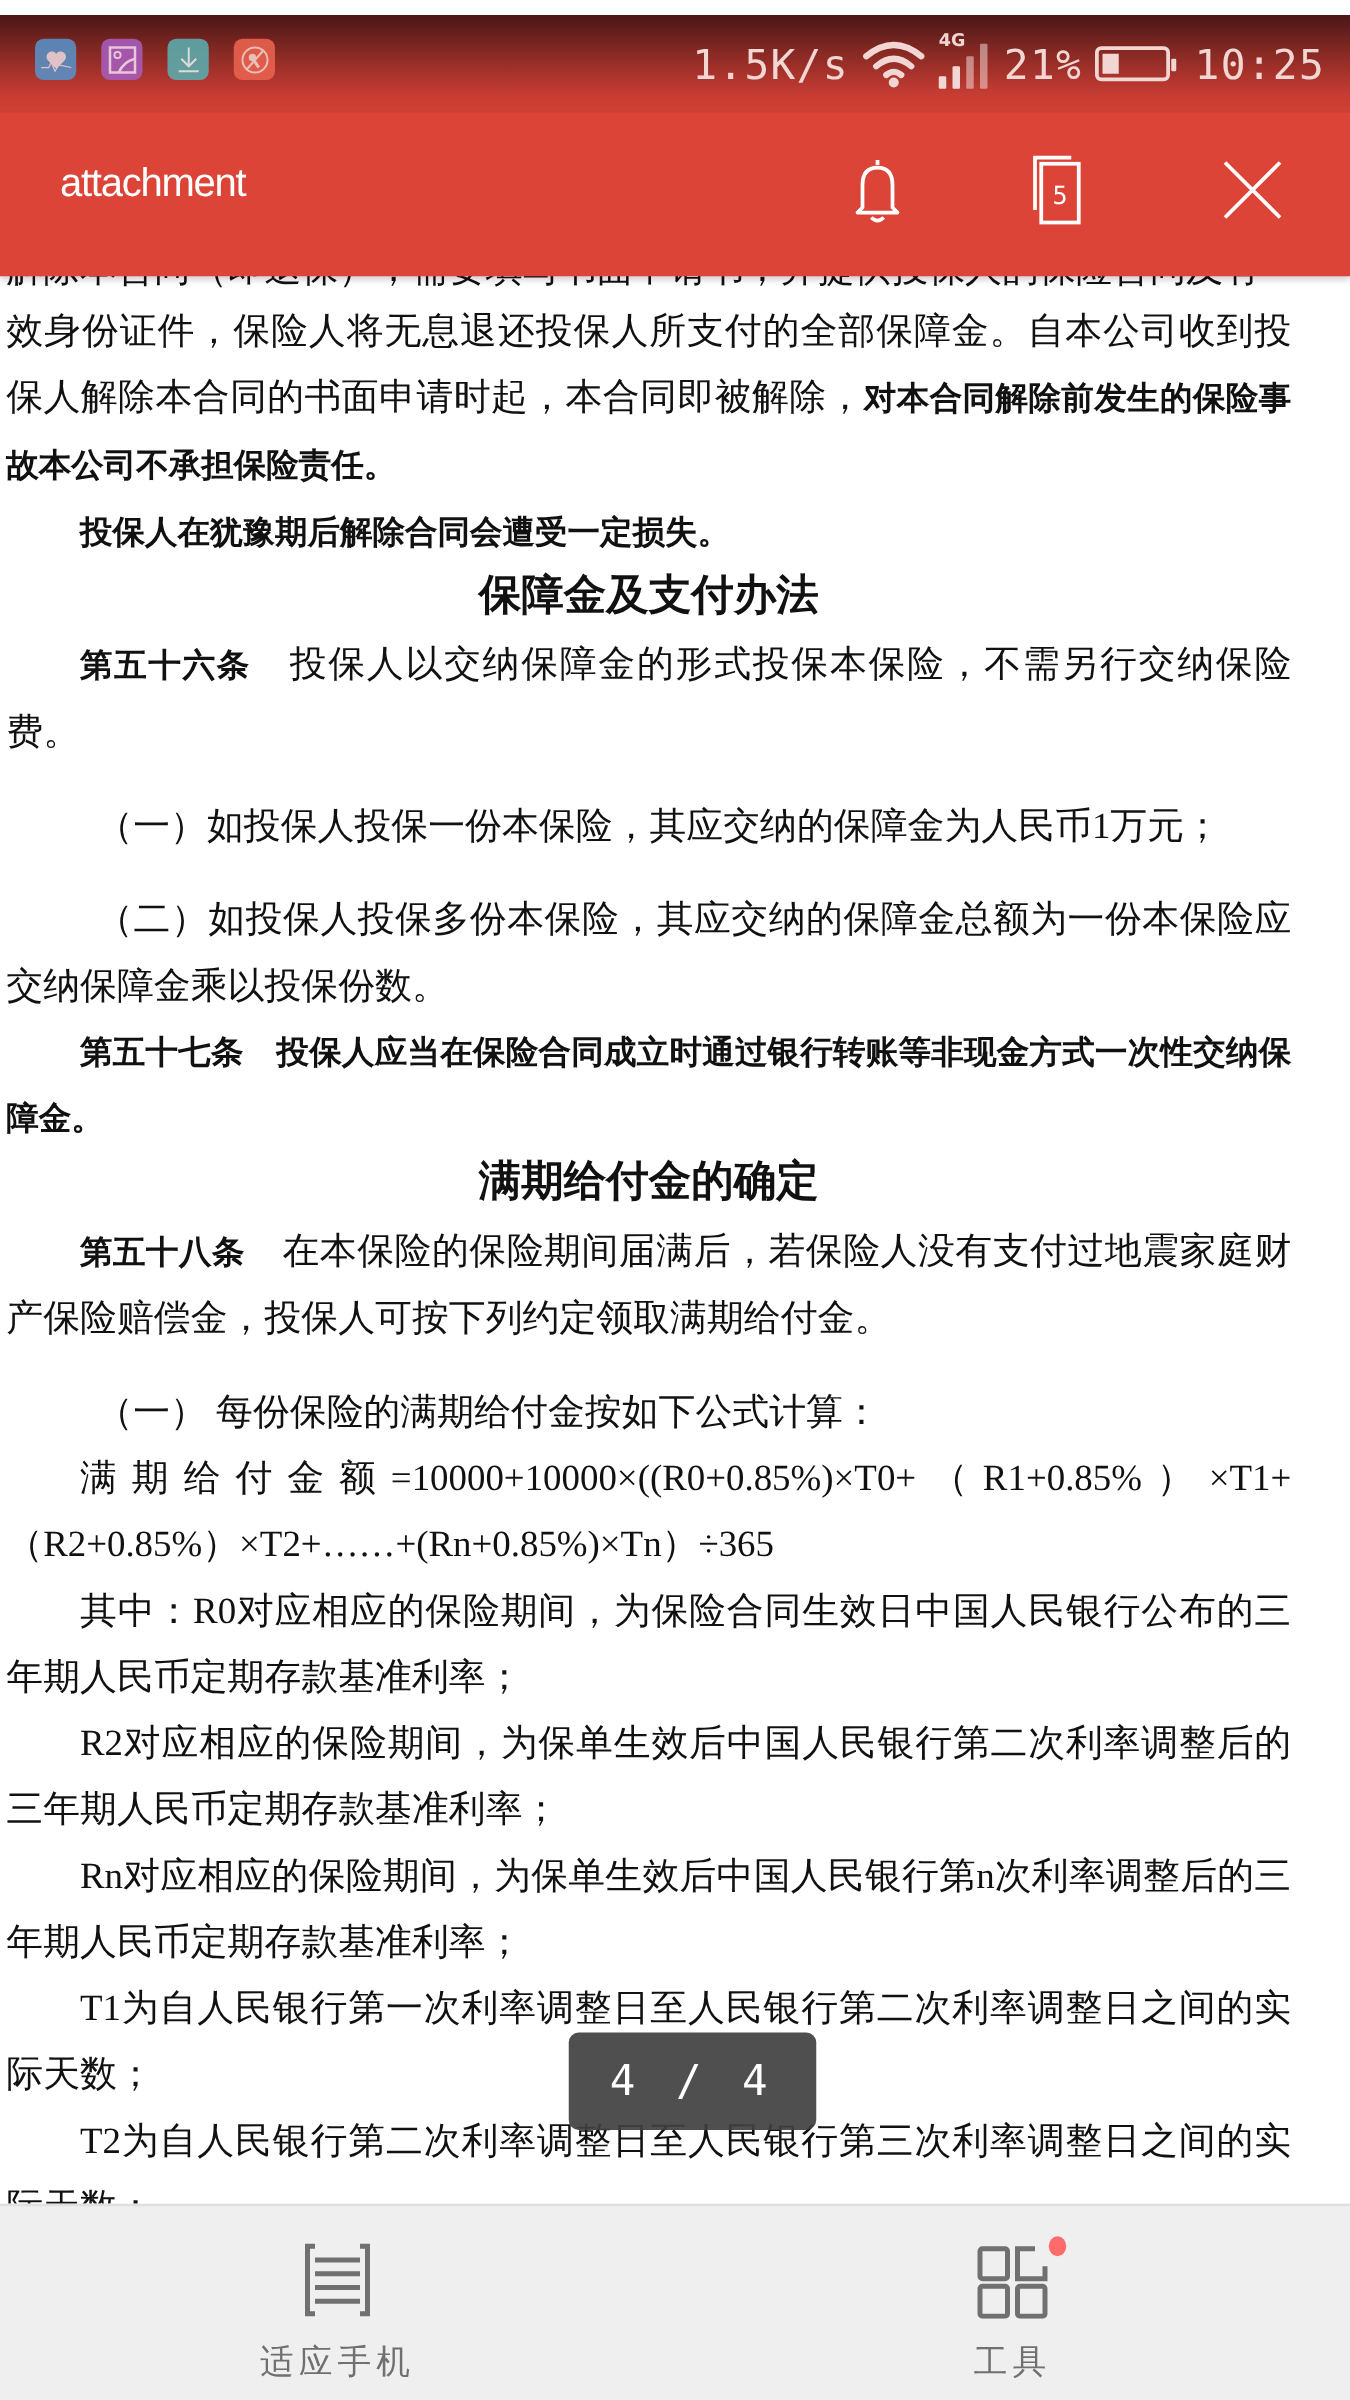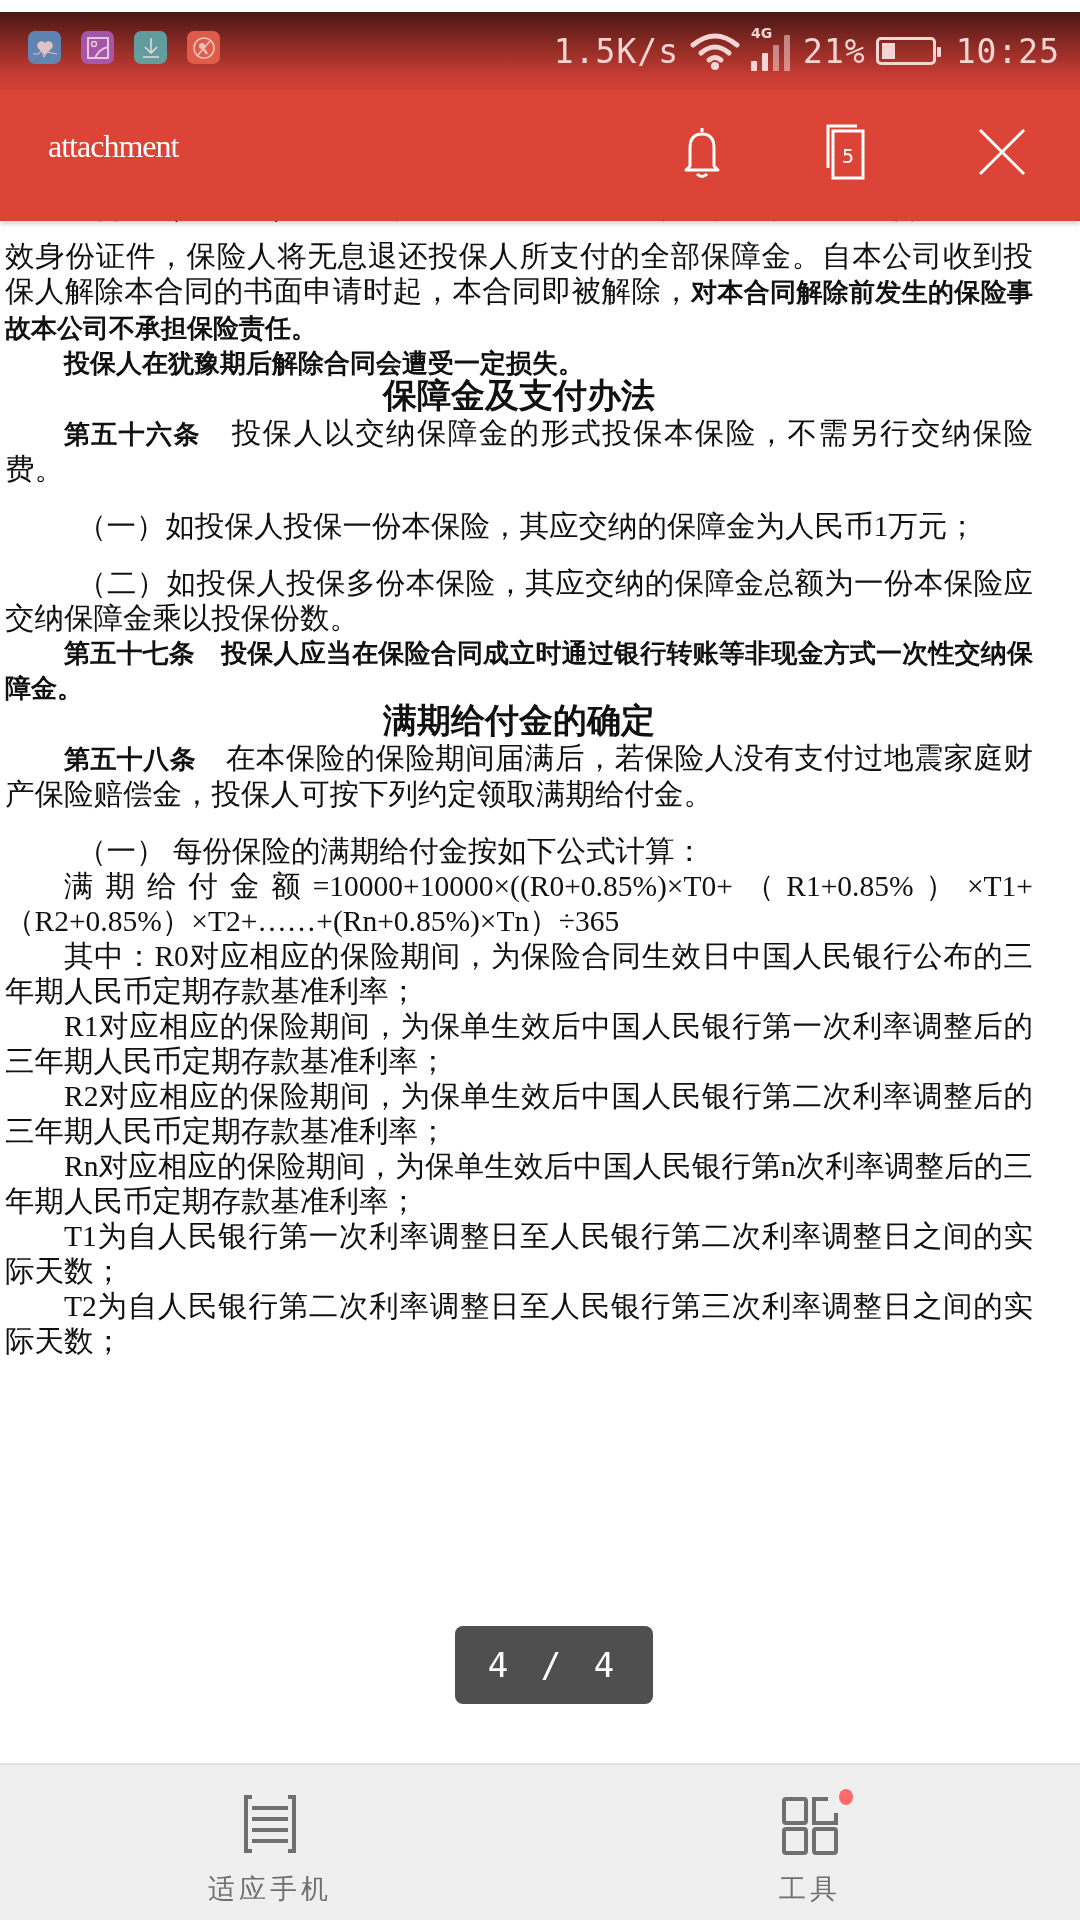--- a/index.html
+++ b/index.html
@@ -33,30 +33,30 @@
   .battery .lvl { position: absolute; left: 3px; top: 3px; bottom: 3px; width: 13px; background: #f2d6d3; }
 
   
   .appbar {
     position: absolute; left: 0; top: 90px; width: 1080px; height: 131px;
     background: #db4437; z-index: 5;
     box-shadow: 0 3px 5px rgba(0,0,0,0.18);
   }
   .appbar .title {
     position: absolute; left: 48px; top: 38px; color: #ffffff;
-    font-family: Liberation Serif, serif; font-size: 32px; letter-spacing: -1px;
+    font-family: Liberation Sans, sans-serif; font-size: 32px; letter-spacing: -1px;
   }
   .hdr-btn { position: absolute; top: 22px; width: 80px; height: 80px; display: flex; align-items: center; justify-content: center; }
   .hdr-btn svg { width: 60px; height: 60px; }
 
   
   .doc {
     position: absolute; left: 0; top: 180px; width: 1080px; height: 1583px; overflow: hidden;
     font-family: "Liberation Serif", "DejaVu Serif", serif; color: #111111;
-    font-size: 29.5px; line-height: 35px;
+    font-size: 29.5px; line-height: 53px;
   }
   .doc-inner { position: absolute; left: 5px; top: 58.5px; width: 1028px; }
   .doc p { margin: 0; text-align: justify; }
   .doc .ind { text-indent: 59px; }
   .doc .ind2 { text-indent: 72px; margin-top: 22px; }
   .doc .h { text-align: center; font-weight: bold; font-family: Liberation Mono, monospace; font-size: 34px; }
   .doc .b { font-weight: bold; font-family: "DejaVu Sans", sans-serif; font-size: 26px; }
   .doc .cut { position: absolute; left: 0; top: -49px; width: 1028px; white-space: nowrap; overflow: hidden; }
 
   
@@ -165,21 +165,20 @@
     <p class="h">保障金及支付办法</p>
     <p class="ind"><span class="b">第五十六条</span><span>　投保人以交纳保障金的形式投保本保险，不需另行交纳保险费。</span></p>
     <p class="ind2">（一）如投保人投保一份本保险，其应交纳的保障金为人民币1万元；</p>
     <p class="ind2">（二）如投保人投保多份本保险，其应交纳的保障金总额为一份本保险应交纳保障金乘以投保份数。</p>
     <p class="ind b"><span>第五十七条</span><span>　投保人应当在保险合同成立时通过银行转账等非现金方式一次性交纳保障金。</span></p>
     <p class="h">满期给付金的确定</p>
     <p class="ind"><span class="b">第五十八条</span><span>　在本保险的保险期间届满后，若保险人没有支付过地震家庭财产保险赔偿金，投保人可按下列约定领取满期给付金。</span></p>
     <p class="ind2">（一） 每份保险的满期给付金按如下公式计算：</p>
     <p class="ind">满期给付金额=10000+10000×((R0+0.85%)×T0+（R1+0.85%）×T1+（R2+0.85%）×T2+……+(Rn+0.85%)×Tn）÷365</p>
     <p class="ind">其中：R0对应相应的保险期间，为保险合同生效日中国人民银行公布的三年期人民币定期存款基准利率；</p>
-    <p class="ind">R1对应相应的保险期间，为保单生效后中国人民银行第一次利率调整后的三年期人民币定期存款基准利率；</p>
     <p class="ind">R2对应相应的保险期间，为保单生效后中国人民银行第二次利率调整后的三年期人民币定期存款基准利率；</p>
     <p class="ind">Rn对应相应的保险期间，为保单生效后中国人民银行第n次利率调整后的三年期人民币定期存款基准利率；</p>
     <p class="ind">T1为自人民银行第一次利率调整日至人民银行第二次利率调整日之间的实际天数；</p>
     <p class="ind">T2为自人民银行第二次利率调整日至人民银行第三次利率调整日之间的实际天数；</p>
   </div>
 </div>
 
 <div class="pageind">4 / 4</div>
 
 <div class="bottombar">

